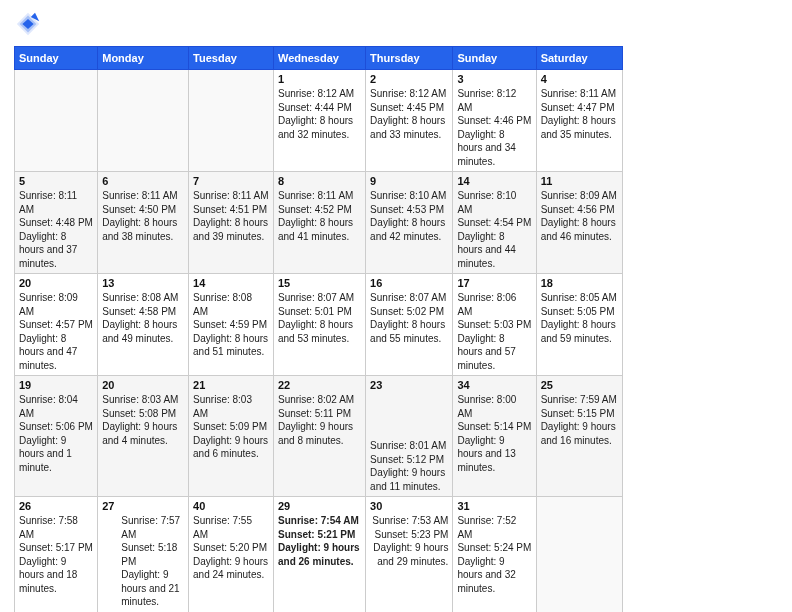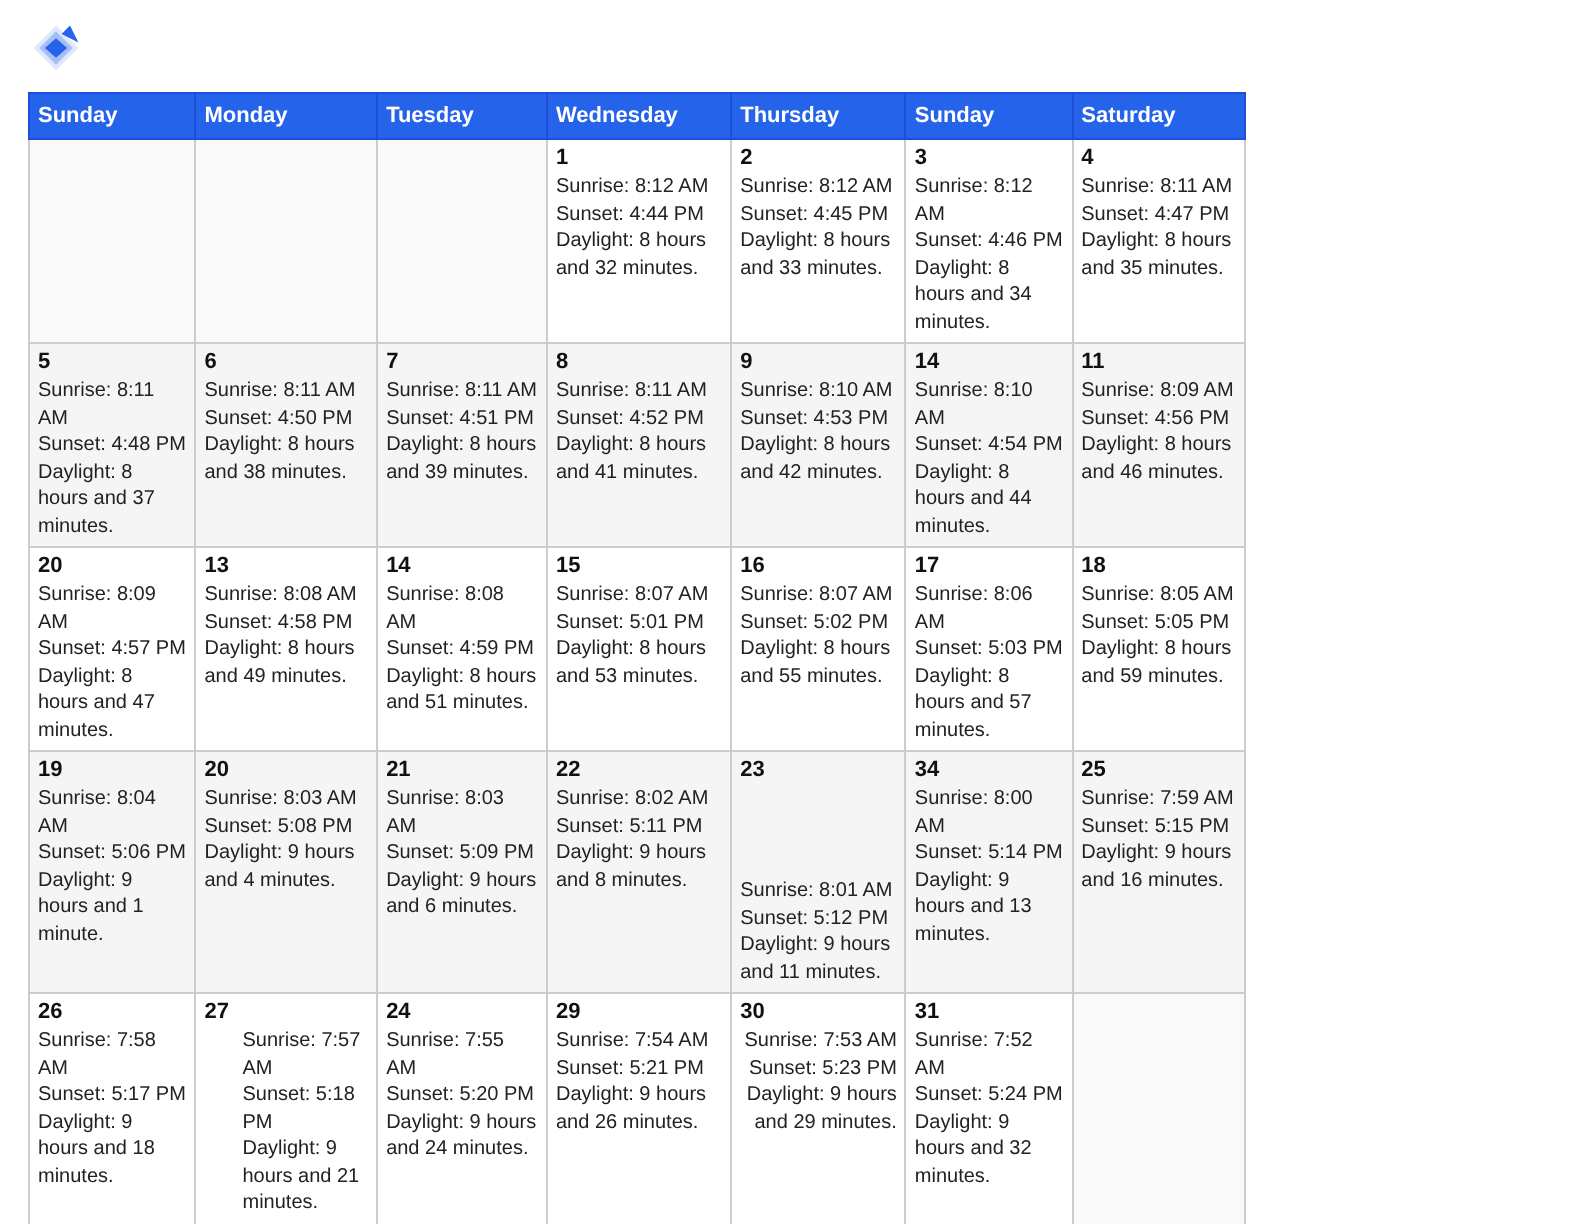--- a/index.html
+++ b/index.html
@@ -301,28 +301,28 @@
 Sunset: 5:17 PM
 Daylight: 9 hours and 18 minutes.</div>
           </td>
           <td>
             <div class="day-number">27</div>
             <div class="day-info" style="white-space: pre-line; margin-left: 19px;">Sunrise: 7:57 AM
 Sunset: 5:18 PM
 Daylight: 9 hours and 21 minutes.</div>
           </td>
           <td>
-            <div class="day-number">24</div>
+            <div class="day-number">40</div>
             <div class="day-info" style="white-space: pre-line;">Sunrise: 7:55 AM
 Sunset: 5:20 PM
 Daylight: 9 hours and 24 minutes.</div>
           </td>
           <td>
             <div class="day-number">29</div>
-            <div class="day-info" style="white-space: pre-line;">Sunrise: 7:54 AM
+            <div class="day-info" style="white-space: pre-line; font-weight: bold;">Sunrise: 7:54 AM
 Sunset: 5:21 PM
 Daylight: 9 hours and 26 minutes.</div>
           </td>
           <td>
             <div class="day-number">30</div>
             <div class="day-info" style="white-space: pre-line; text-align: right;">Sunrise: 7:53 AM
 Sunset: 5:23 PM
 Daylight: 9 hours and 29 minutes.</div>
           </td>
           <td>

